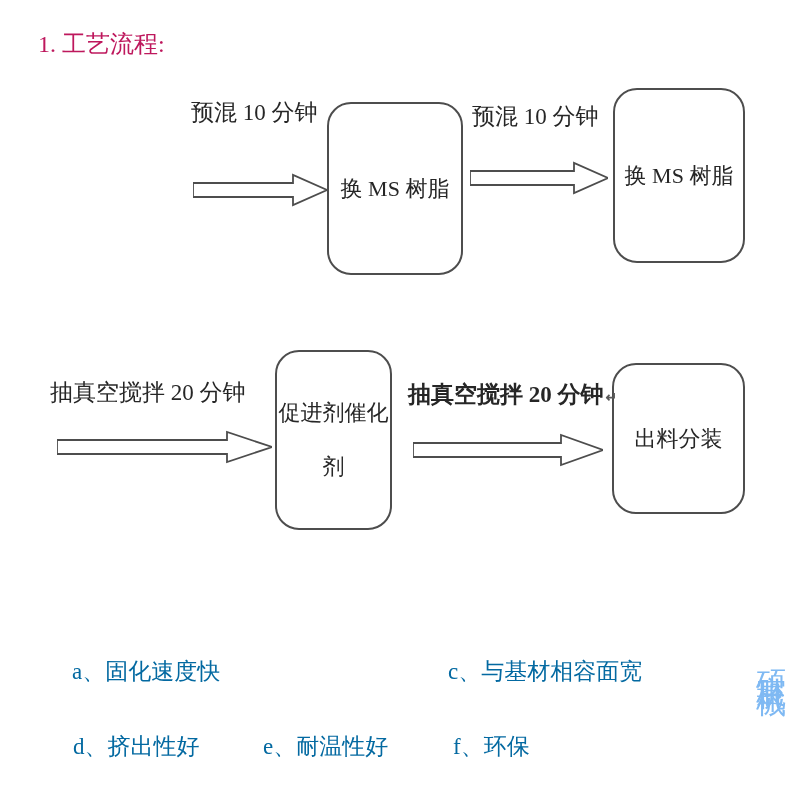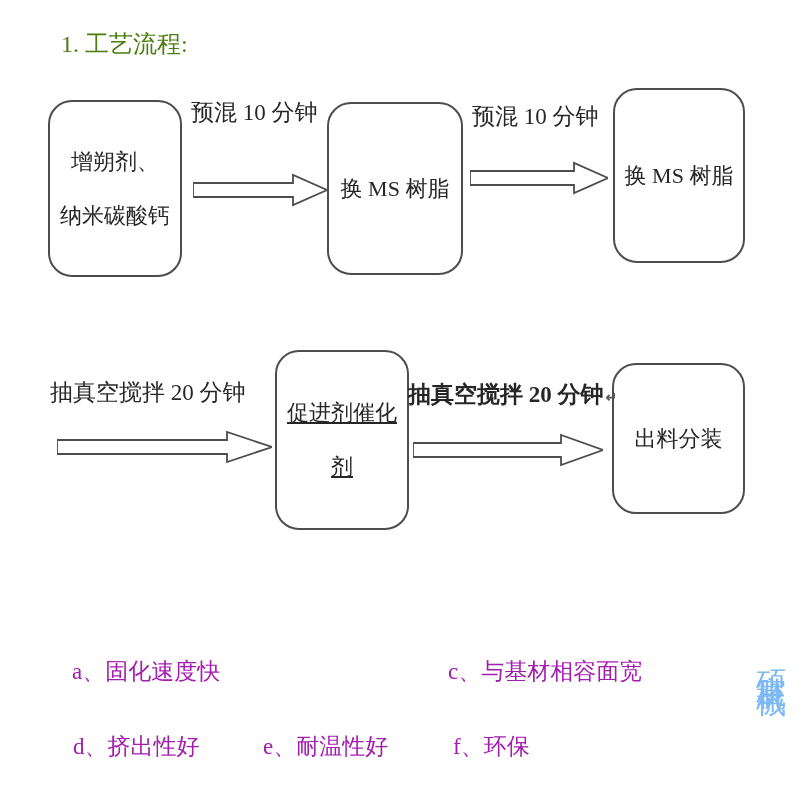--- a/index.html
+++ b/index.html
@@ -9,22 +9,21 @@
     height: 800px;
     background: #ffffff;
     font-family: "Liberation Serif", serif;
     color: #1f1f1f;
     overflow: hidden;
   }
   .heading {
     position: absolute;
     font-size: 24px;
     white-space: nowrap;
-    color: #4d7c0f;
-    margin-left: 23px;
+    color: #be185d;
   }
   .flow-box {
     position: absolute;
     border: 2px solid #4d4d4d;
     border-radius: 24px;
     background: #ffffff;
     display: flex;
     flex-direction: column;
     align-items: center;
     justify-content: center;
@@ -48,21 +47,21 @@
   .flow-arrow polygon {
     fill: #ffffff;
     stroke: #4d4d4d;
     stroke-width: 1.8;
     stroke-linejoin: miter;
   }
   .perf-item {
     position: absolute;
     font-size: 23px;
     white-space: nowrap;
-    color: #a21caf;
+    color: #0369a1;
   }
   .break-mark {
     font-size: 14px;
     color: #5a5a5a;
     margin-left: 2px;
   }
   .watermark {
     position: absolute;
     left: 750px;
     top: 645px;
@@ -74,24 +73,20 @@
     font-family: "Liberation Sans", sans-serif;
   }
 </style>
 </head>
 <body>
 
 <div class="page">
 
   <div class="heading" style="left:38px; top:28px;">1. 工艺流程:</div>
 
-  <div class="flow-box" style="left:48px; top:100px; width:134px; height:177px;">
-    <div class="box-line">增朔剂、</div>
-    <div class="box-line">纳米碳酸钙</div>
-  </div>
 
   <div class="flow-box" style="left:327px; top:102px; width:136px; height:173px;">
     <div class="box-line">换 MS 树脂</div>
   </div>
 
   <div class="flow-box" style="left:613px; top:88px; width:132px; height:175px;">
     <div class="box-line">换 MS 树脂</div>
   </div>
 
   <div class="arrow-label" style="left:191px; top:97px; width:136px;">预混 10 分钟</div>
@@ -99,21 +94,21 @@
   <div class="arrow-label" style="left:472px; top:101px; width:136px;">预混 10 分钟</div>
 
   <svg class="flow-arrow" style="left:193px; top:172px;" width="134" height="36">
     <polygon points="0,11 100,11 100,3 134,18 100,33 100,25 0,25"></polygon>
   </svg>
 
   <svg class="flow-arrow" style="left:470px; top:160px;" width="138" height="36">
     <polygon points="0,11 104,11 104,3 138,18 104,33 104,25 0,25"></polygon>
   </svg>
 
-  <div class="flow-box" style="left:275px; top:350px; width:134px; height:180px;text-decoration:underline;">
+  <div class="flow-box" style="left:275px; top:350px; width:117px; height:180px;">
     <div class="box-line">促进剂催化</div>
     <div class="box-line">剂</div>
   </div>
 
   <div class="flow-box" style="left:612px; top:363px; width:133px; height:151px;">
     <div class="box-line">出料分装</div>
   </div>
 
   <div class="arrow-label" style="left:50px; top:377px; width:225px;">抽真空搅拌 20 分钟</div>
 

